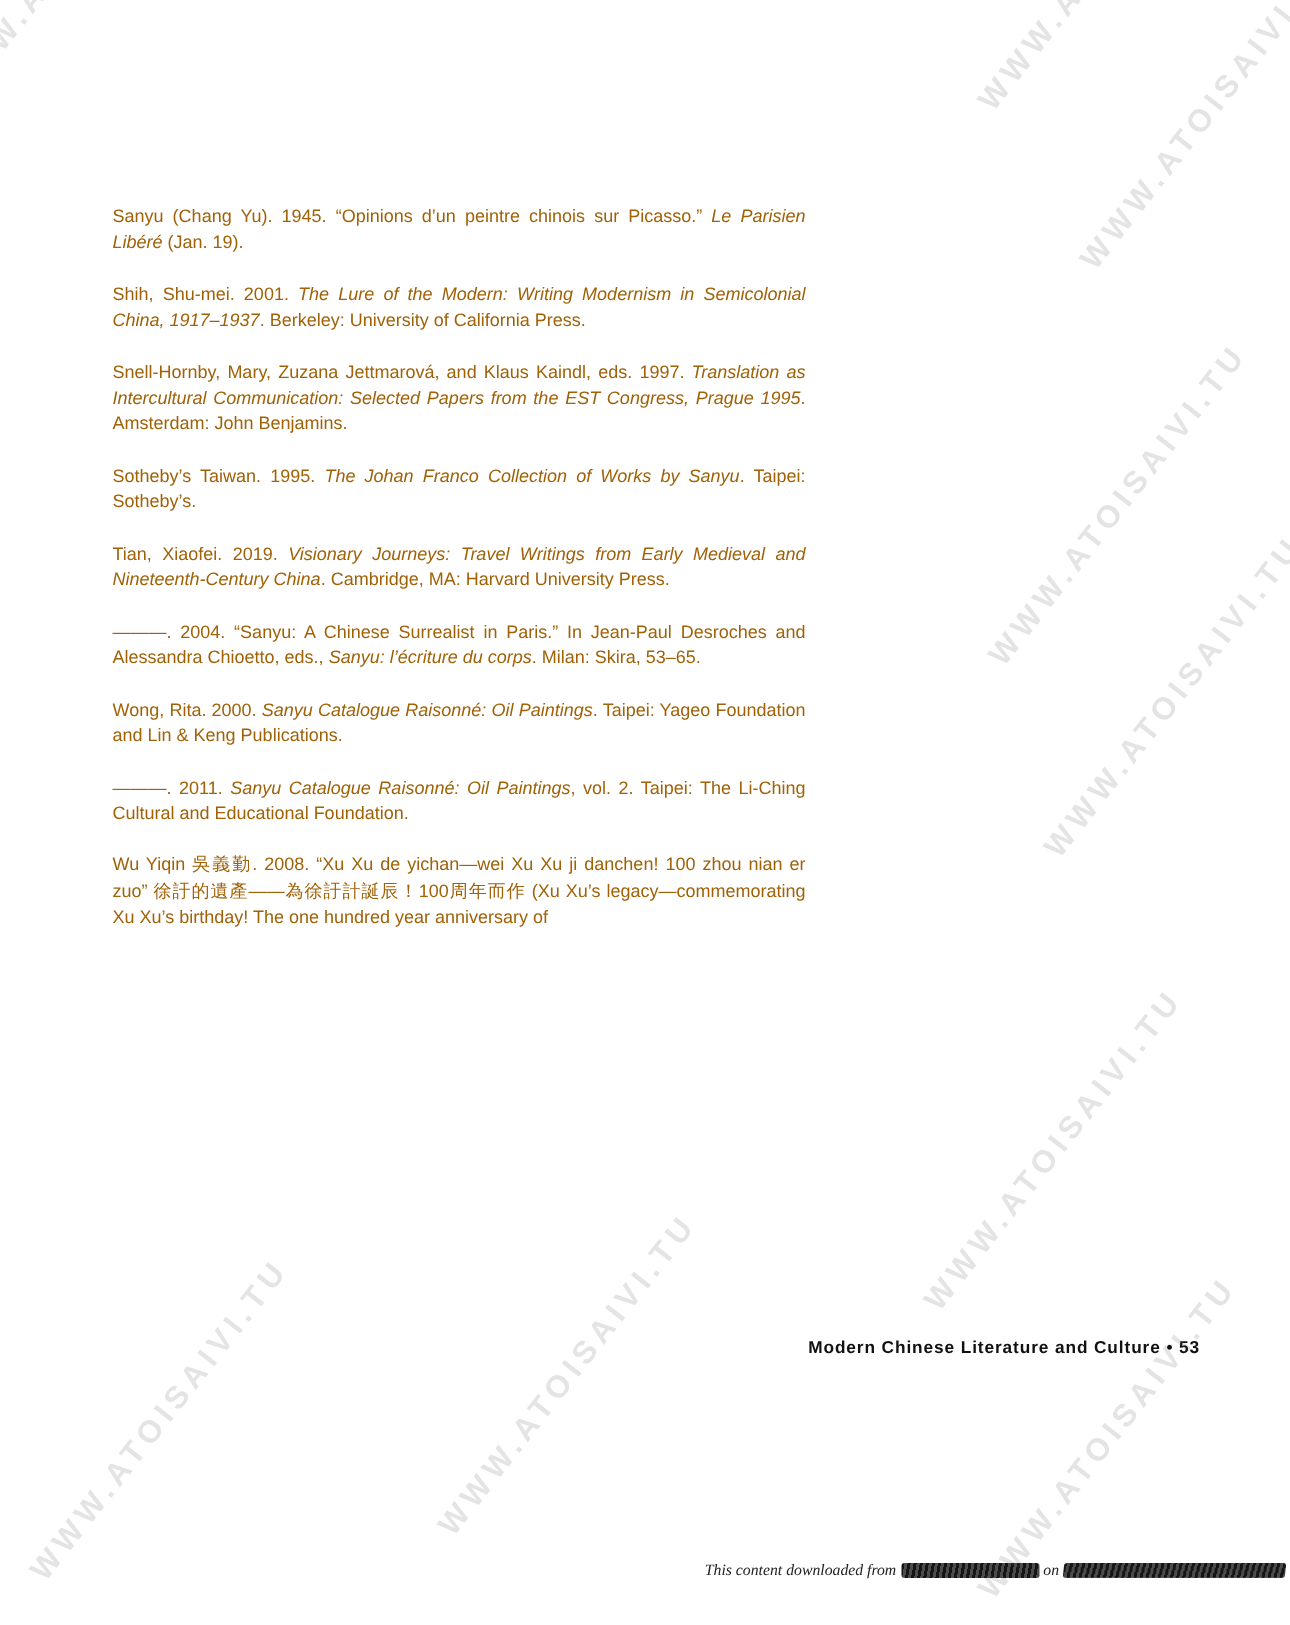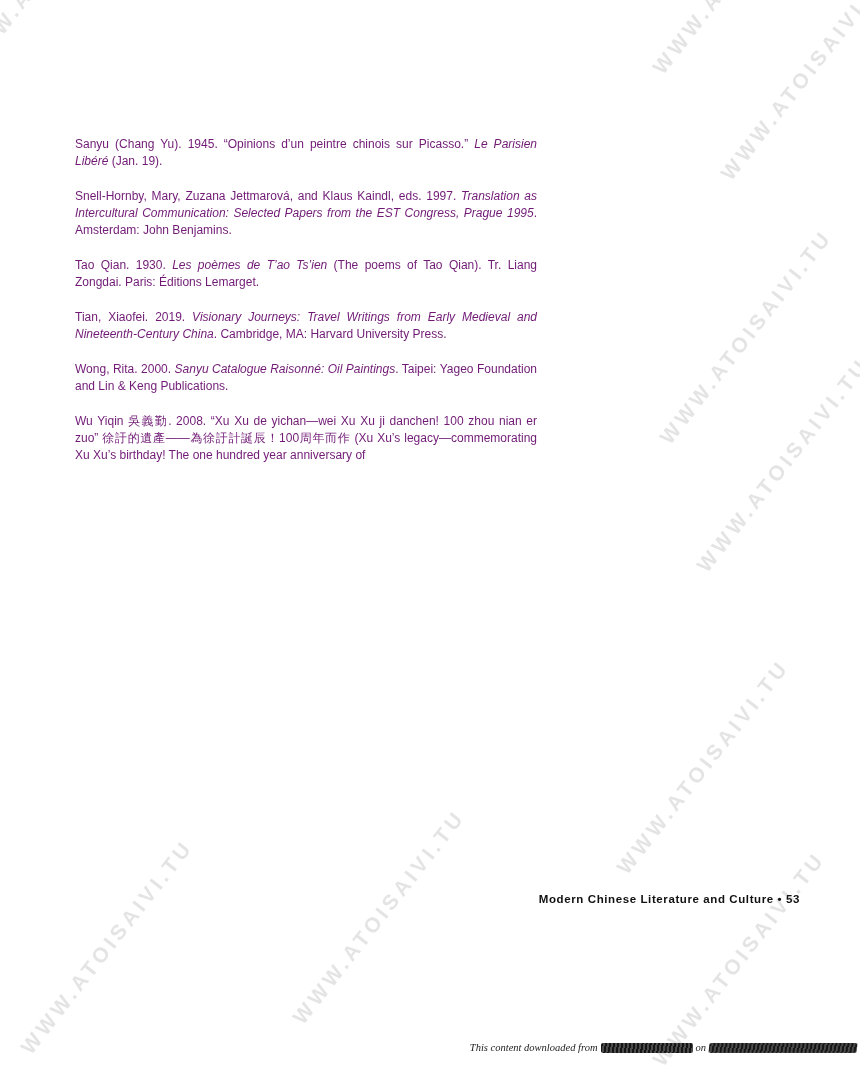--- a/index.html
+++ b/index.html
@@ -12,21 +12,21 @@
     color:#1a1a1a;
   }
   .page { position:absolute; inset:0; background:#fff; }
 
   
   .bibliography {
     position:absolute;
     left:75px; top:136px; width:462px;
     font-size:12px; line-height:17.3px;
     text-align:justify;
-    color:#701a75;
+    color:#a16207;
     z-index:1;
   }
   .entry { margin-bottom:17.3px; }
   .entry:last-child { margin-bottom:16px; }
   .it { font-style:italic; }
 
   
   .watermark-layer { position:absolute; inset:0; z-index:2; pointer-events:none; }
   .wm {
     position:absolute;
@@ -86,24 +86,27 @@
       <div class="wm" style="left: 655px; top: 434px;">WWW.ATOISAIVI.TU</div>
       <div class="wm" style="left: 692px; top: 562px;">WWW.ATOISAIVI.TU</div>
       <div class="wm" style="left: 612px; top: 864px;">WWW.ATOISAIVI.TU</div>
       <div class="wm" style="left: 288px; top: 1014px;">WWW.ATOISAIVI.TU</div>
       <div class="wm" style="left: 16px; top: 1044px;">WWW.ATOISAIVI.TU</div>
       <div class="wm" style="left: 648px; top: 1056px;">WWW.ATOISAIVI.TU</div>
     </div>
 
   <main class="bibliography">
       <p class="entry"><span>Sanyu (Chang Yu). 1945. “Opinions d’un peintre chinois sur Picasso.” </span><span class="it">Le Parisien Libéré</span><span> (Jan. 19).</span></p>
+      <p class="entry"><span>Shih, Shu-mei. 2001. </span><span class="it">The Lure of the Modern: Writing Modernism in Semicolonial China, 1917–1937</span><span>. Berkeley: University of California Press.</span></p>
       <p class="entry"><span>Snell-Hornby, Mary, Zuzana Jettmarová, and Klaus Kaindl, eds. 1997. </span><span class="it">Translation as Intercultural Communication: Selected Papers from the EST Congress, Prague 1995</span><span>. Amsterdam: John Benjamins.</span></p>
-      <p class="entry"><span>Tao Qian. 1930. </span><span class="it">Les poèmes de T’ao Ts’ien</span><span> (The poems of Tao Qian). Tr. Liang Zongdai. Paris: Éditions Lemarget.</span></p>
+      <p class="entry"><span>Sotheby’s Taiwan. 1995. </span><span class="it">The Johan Franco Collection of Works by Sanyu</span><span>. Taipei: Sotheby’s.</span></p>
       <p class="entry"><span>Tian, Xiaofei. 2019. </span><span class="it">Visionary Journeys: Travel Writings from Early Medieval and Nineteenth-Century China</span><span>. Cambridge, MA: Harvard University Press.</span></p>
+      <p class="entry"><span>———. 2004. “Sanyu: A Chinese Surrealist in Paris.” In Jean-Paul Desroches and Alessandra Chioetto, eds., </span><span class="it">Sanyu: l’écriture du corps</span><span>. Milan: Skira, 53–65.</span></p>
       <p class="entry"><span>Wong, Rita. 2000. </span><span class="it">Sanyu Catalogue Raisonné: Oil Paintings</span><span>. Taipei: Yageo Foundation and Lin &amp; Keng Publications.</span></p>
+      <p class="entry"><span>———. 2011. </span><span class="it">Sanyu Catalogue Raisonné: Oil Paintings</span><span>, vol. 2. Taipei: The Li-Ching Cultural and Educational Foundation.</span></p>
       <p class="entry"><span>Wu Yiqin 吳義勤. 2008. “Xu Xu de yichan—wei Xu Xu ji danchen! 100 zhou nian er zuo” 徐訏的遺產——為徐訏計誕辰！100周年而作 (Xu Xu’s legacy—commemorating Xu Xu’s birthday! The one hundred year anniversary of</span></p>
     </main>
 
   <div class="running-footer">
     <span>Modern Chinese Literature and Culture • 53</span>
   </div>
 
   <div class="jstor-footer">
     <div class="jstor-line1">
       <span>This content downloaded from</span><span class="scribble scribble-ip"></span><span>on</span><span class="scribble scribble-date"></span>

